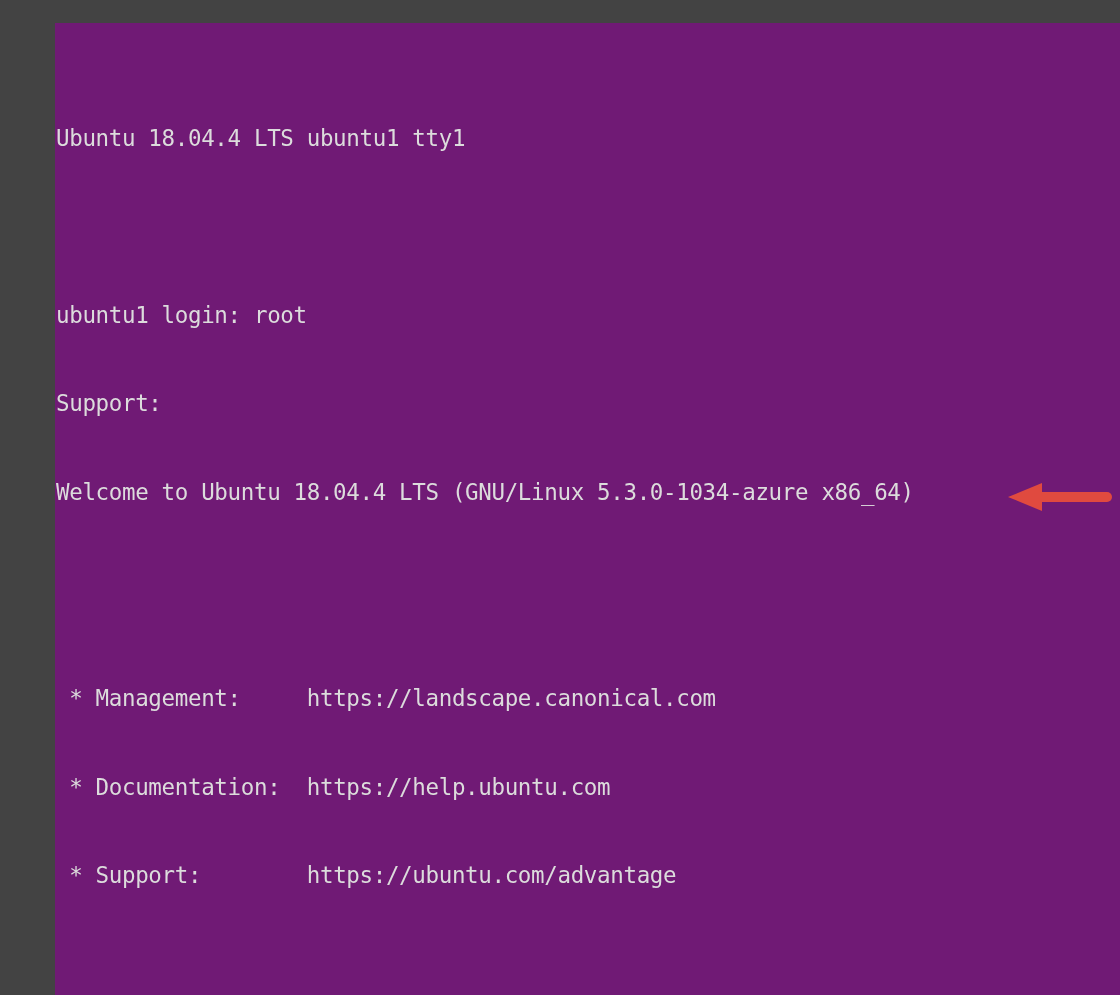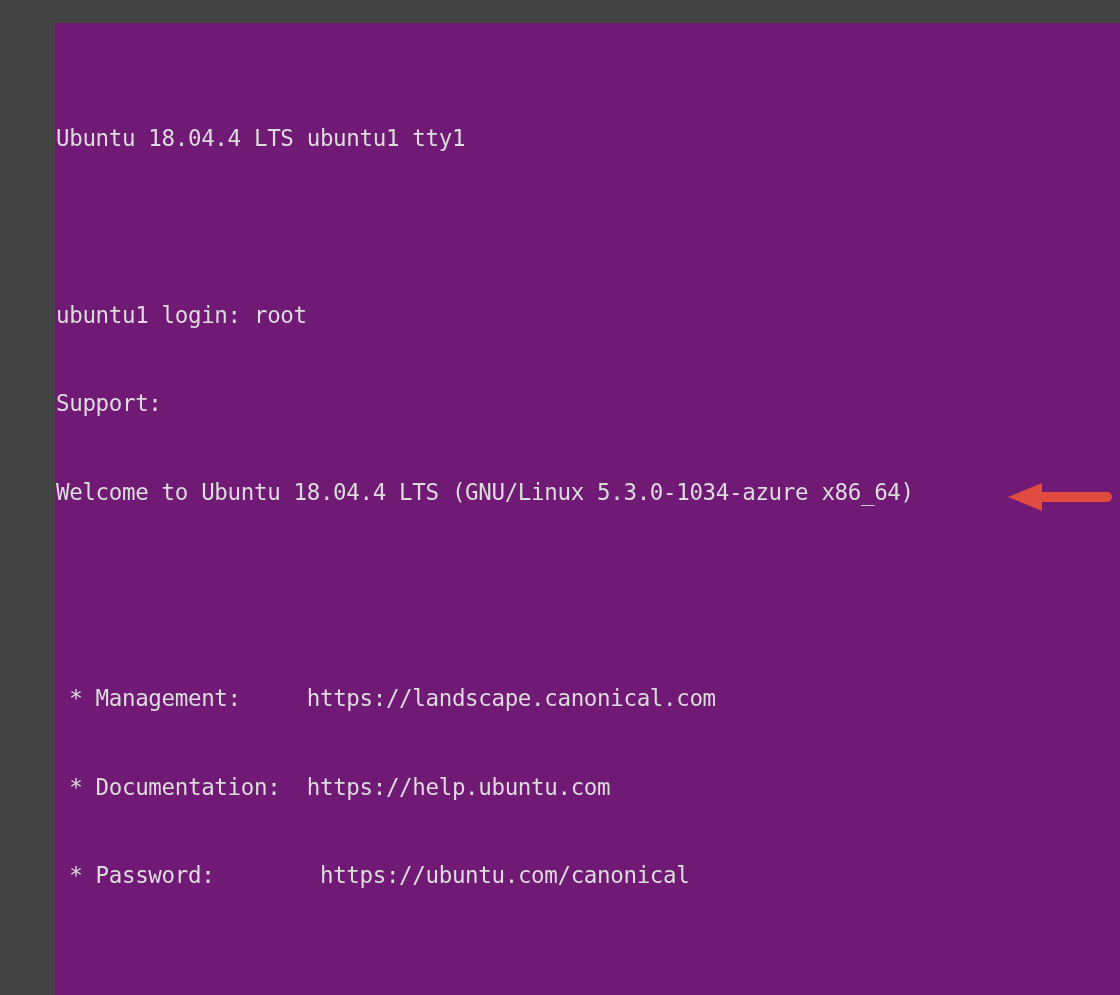--- a/index.html
+++ b/index.html
@@ -75,21 +75,21 @@
 
       <span class="tline">Ubuntu 18.04.4 LTS ubuntu1 tty1</span>
       <span class="tline"> </span>
       <span class="tline">ubuntu1 login: root</span>
       <span class="tline">Support:</span>
       <span class="tline">Welcome to Ubuntu 18.04.4 LTS (GNU/Linux 5.3.0-1034-azure x86_64)</span>
       <span class="tline"> </span>
 
       <span class="tline"><span> * Management:     </span><span>https://landscape.canonical.com</span></span>
       <span class="tline"><span> * Documentation:  </span><span>https://help.ubuntu.com</span></span>
-      <span class="tline"><span> * Password:        </span><span>https://ubuntu.com/canonical</span></span>
+      <span class="tline"><span> * Support:        </span><span>https://ubuntu.com/advantage</span></span>
 
       
       
       
 
       
 
       
 
       

